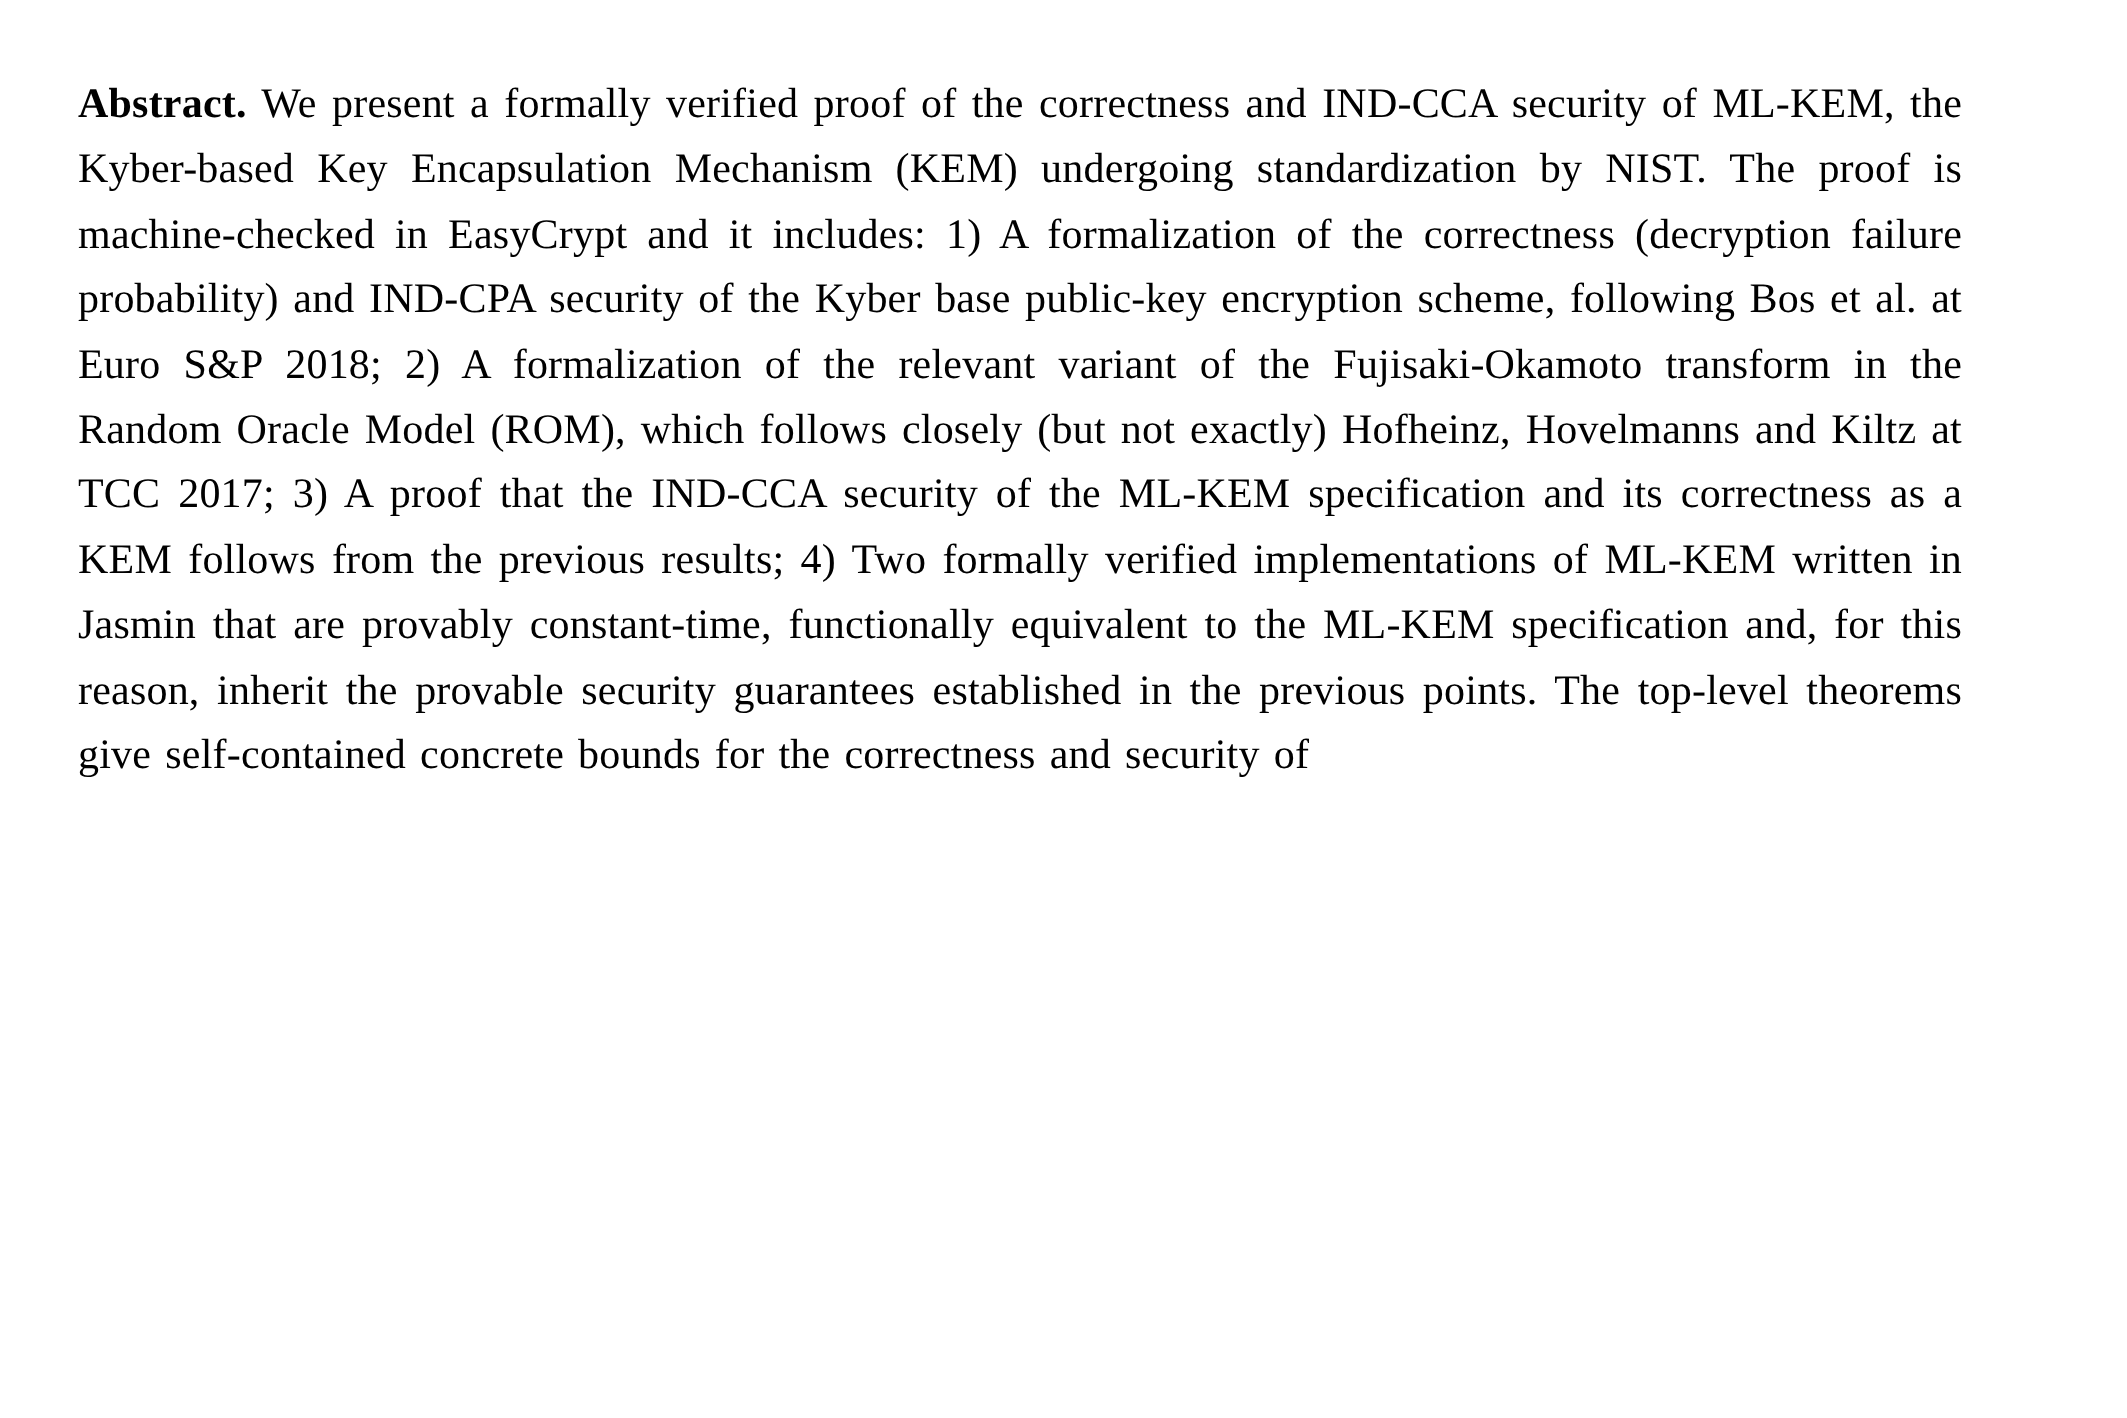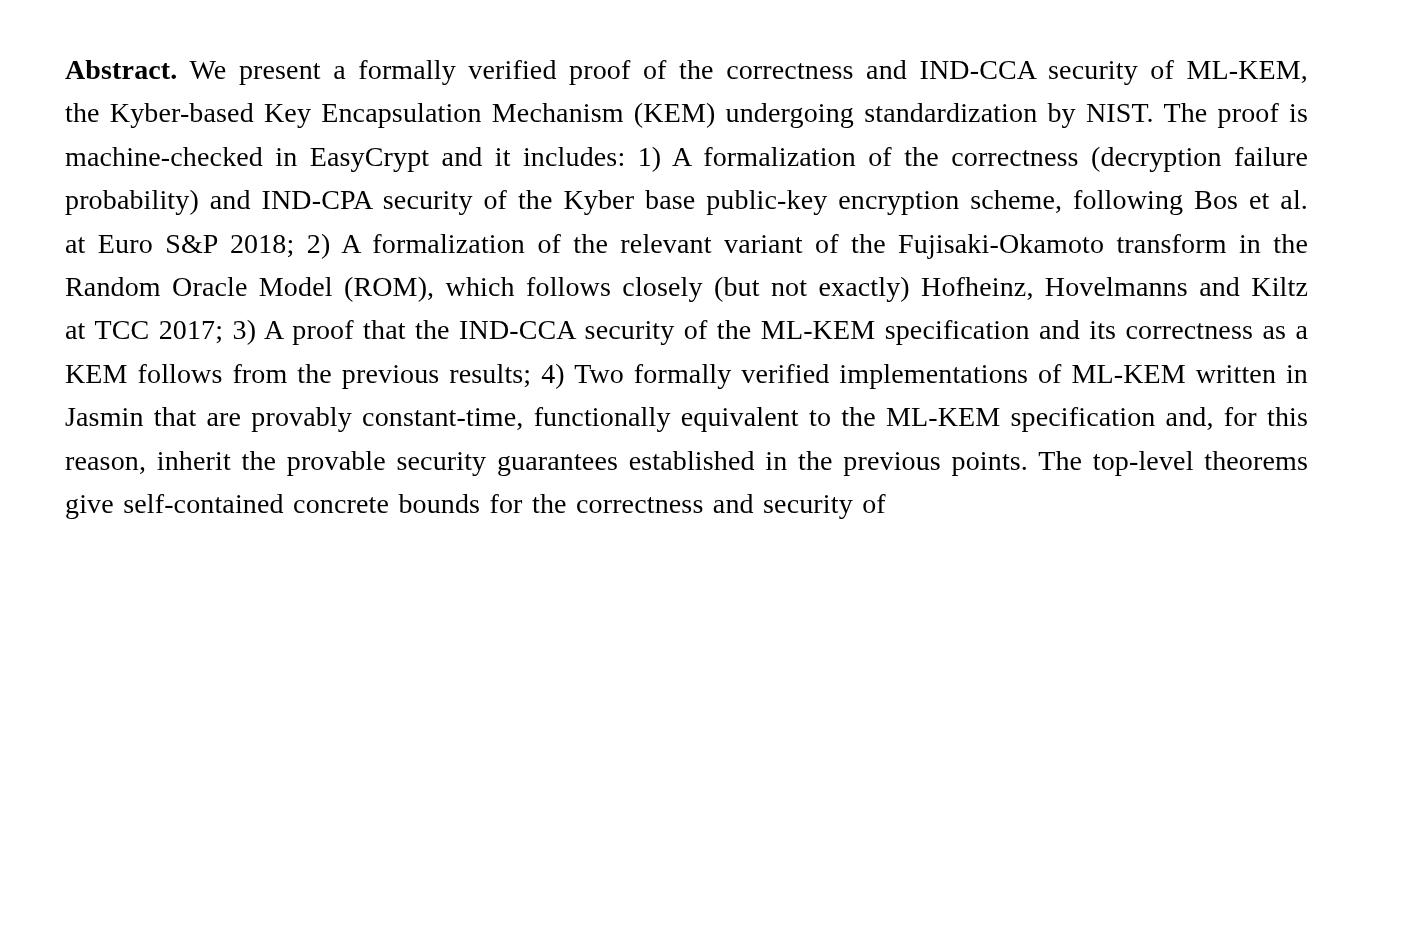--- a/index.html
+++ b/index.html
@@ -24,21 +24,20 @@
       line-height: 1.55;
     }
 
     .abstract-text {
       font-size: 28px;
       color: #000000;
       text-align: justify;
       hyphens: manual;
       word-spacing: 0.08em;
       letter-spacing: 0.005em;
-      margin-left: 13px;
     }
 
     .abstract-label {
       font-weight: bold;
       font-size: 28px;
     }
   </style>
 </head>
 <body>
 

